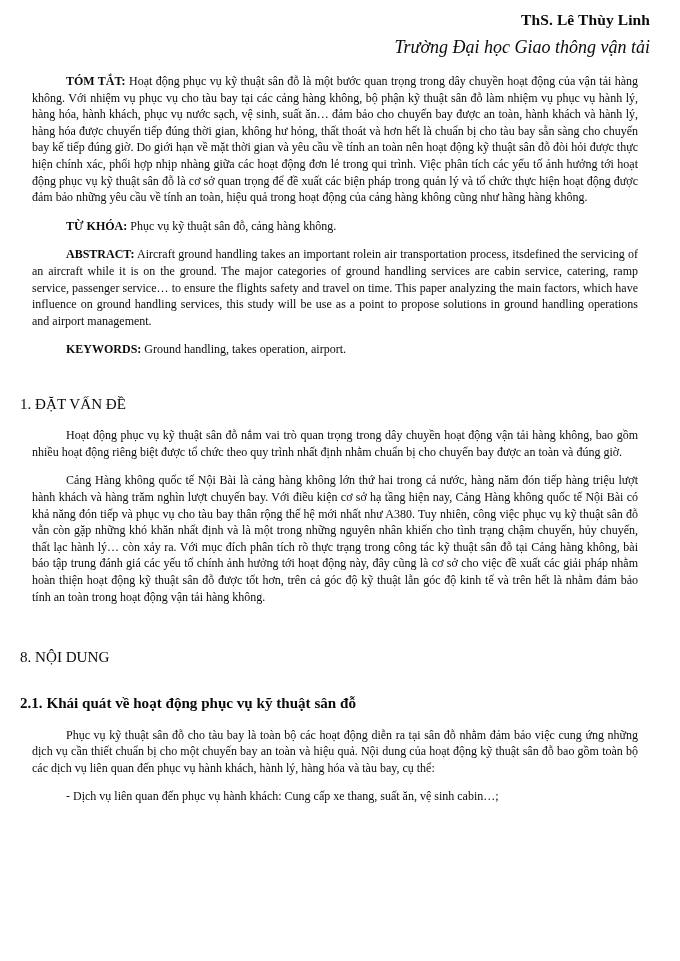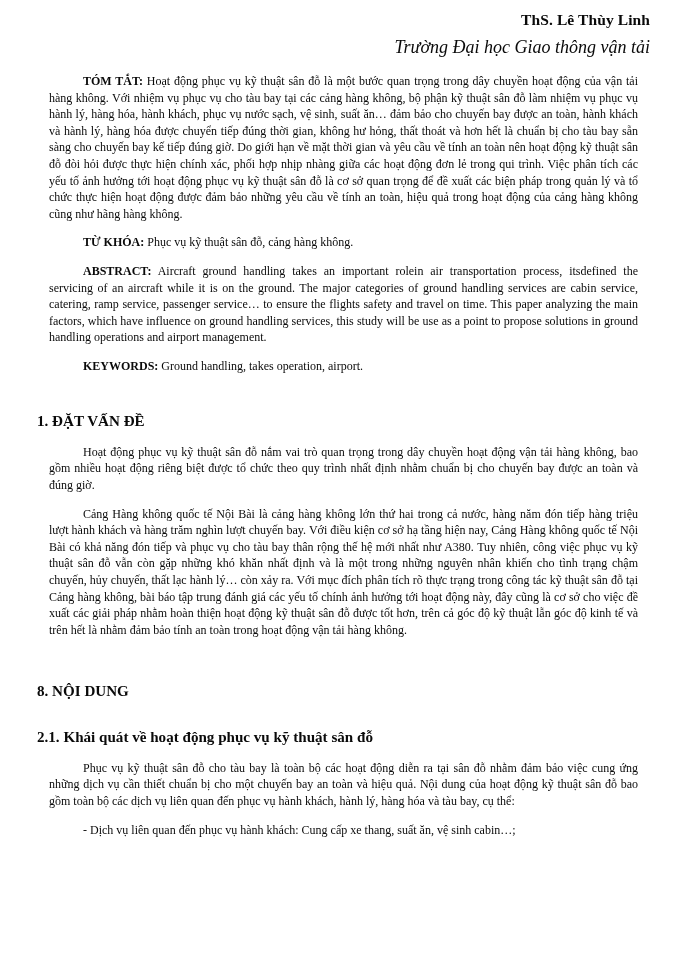--- a/index.html
+++ b/index.html
@@ -12,21 +12,21 @@
     height: 961px;
     overflow: hidden;
     font-family: "Liberation Serif", "DejaVu Serif", serif;
     color: #0a0a0a;
   }
   .page {
     position: relative;
     width: 680px;
     height: 961px;
     box-sizing: border-box;
-    padding: 6px 30px 0 37px;
+    padding: 6px 30px 0 20px;
   }
   .header-block {
     text-align: right;
     margin-top: 4px;
   }
   .author {
     font-size: 15.5px;
     font-weight: bold;
     letter-spacing: 0.1px;
     line-height: 1.35;
@@ -45,21 +45,21 @@
     line-height: 1.385;
     text-indent: 34px;
     hyphens: none;
   }
   .lead {
     font-weight: bold;
   }
   .section-head {
     margin: 0;
     font-size: 15.1px;
-    font-weight: bold;
+    font-weight: normal;
     text-indent: 0;
     text-align: left;
     line-height: 1.4;
   }
   .subsection-head {
     margin: 0;
     font-size: 15.1px;
     font-weight: bold;
     text-indent: 0;
     text-align: left;

